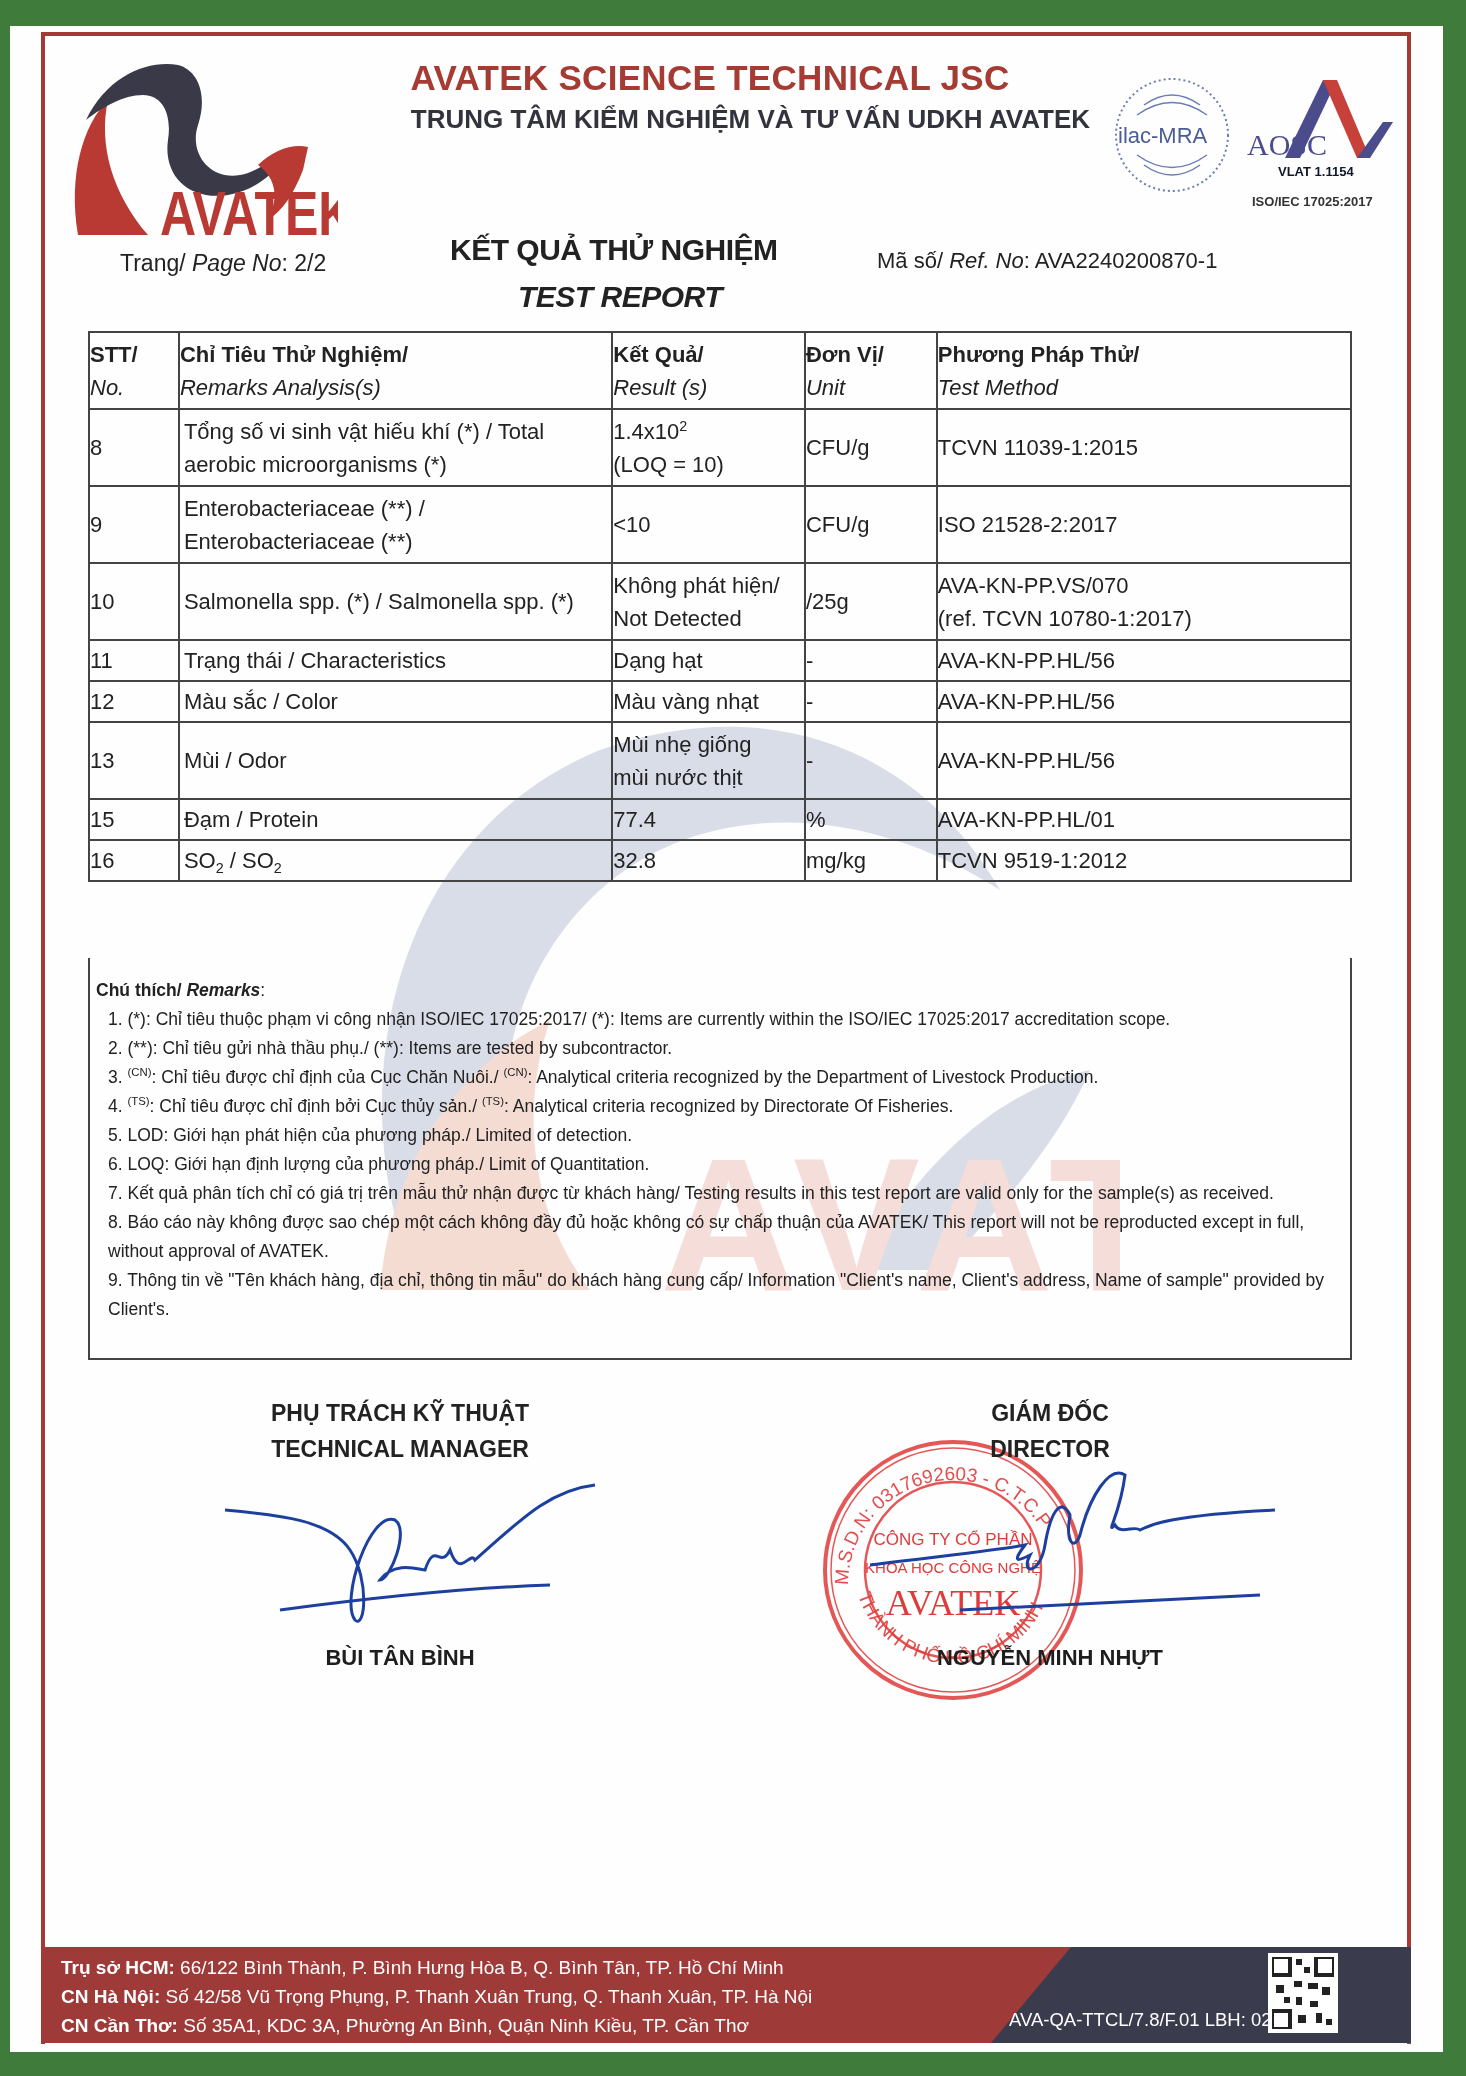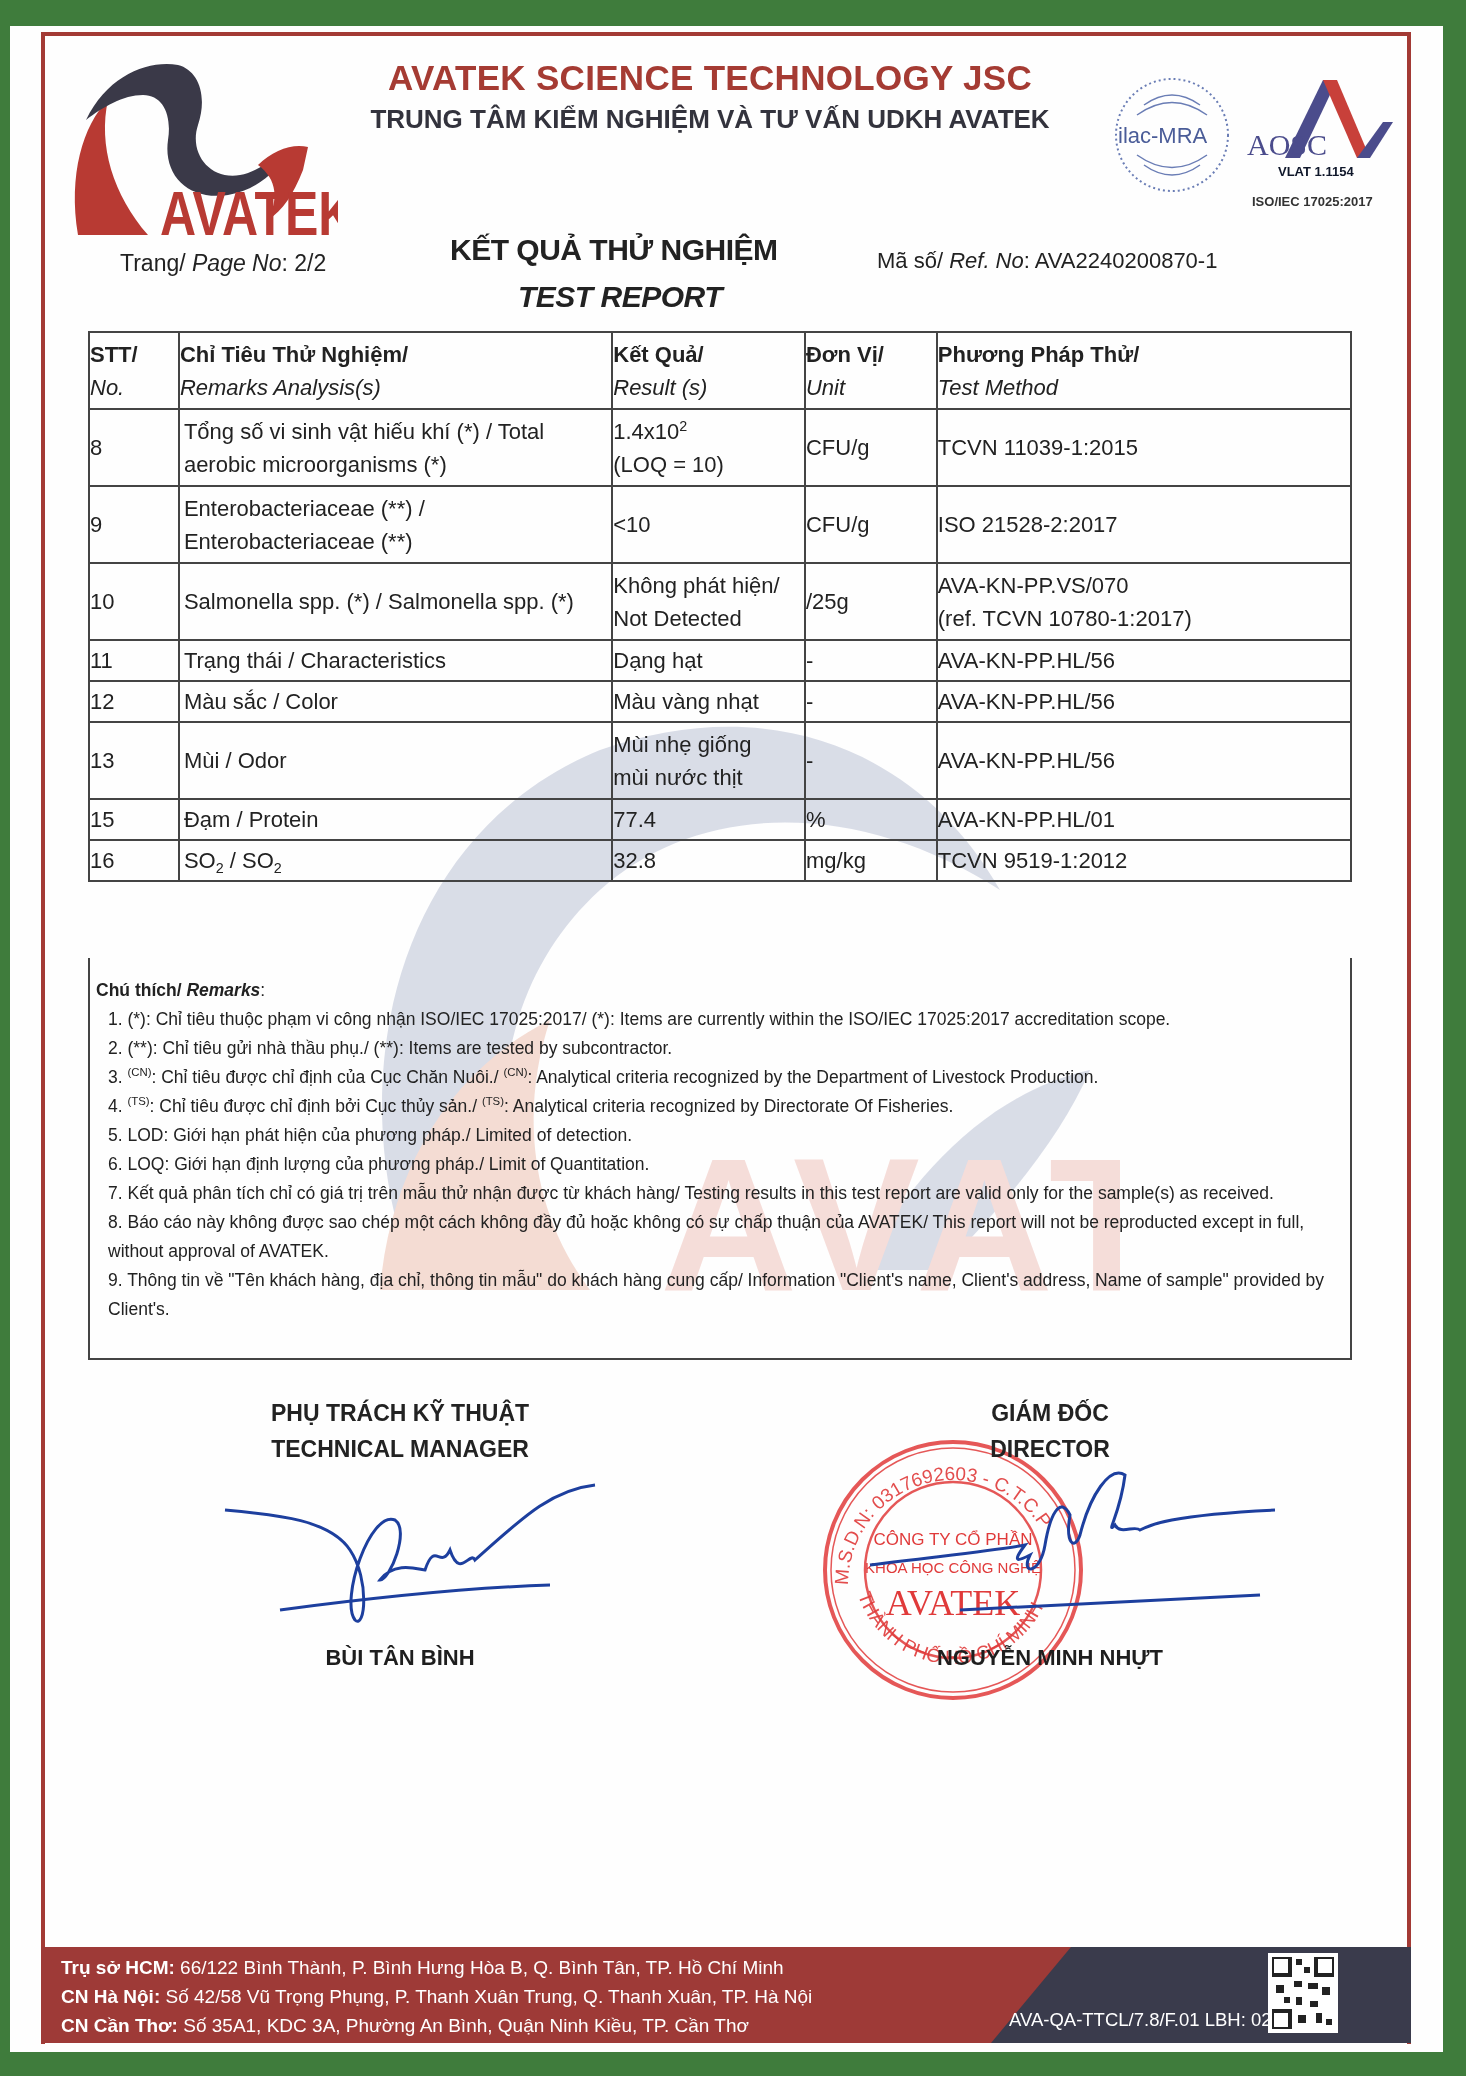--- a/index.html
+++ b/index.html
@@ -20,21 +20,21 @@
     border-bottom: none;
   }
   .watermark { position: absolute; left: 300px; top: 690px; width: 820px; height: 620px; opacity: 0.22; pointer-events: none; }
 
   
   .logo { position: absolute; left: 68px; top: 55px; width: 270px; height: 190px; }
   .page-no { position: absolute; left: 120px; top: 250px; font-size: 23px; color: #222; }
   .page-no i { font-style: italic; }
   .company { position: absolute; left: 330px; top: 58px; width: 760px; text-align: center; }
   .company-en { font-size: 35px; font-weight: bold; color: #a53b33; letter-spacing: 0.3px; }
-  .company-vn { font-size: 26px; font-weight: bold; color: #33333d; margin-top: 6px; }
+  .company-vn { font-size: 26px; font-weight: bold; color: #33333d; margin-top: 6px; text-align: right; }
   .ilac { position: absolute; left: 1112px; top: 75px; width: 120px; height: 120px; }
   .aosc { position: absolute; left: 1245px; top: 70px; width: 150px; height: 140px; }
   .aosc-vlat { position: absolute; left: 1278px; top: 164px; font-size: 13px; font-weight: bold; color: #0f172a; }
   .aosc-iso { position: absolute; left: 1252px; top: 194px; font-size: 13px; font-weight: bold; color: #333; }
   .title-vn { position: absolute; left: 450px; top: 233px; font-size: 30px; font-weight: bold; color: #222; letter-spacing: -0.5px; }
   .title-en { position: absolute; left: 518px; top: 280px; font-size: 30px; font-weight: bold; font-style: italic; color: #222; letter-spacing: -0.5px; }
   .ref-no { position: absolute; left: 877px; top: 248px; font-size: 22px; color: #222; }
   .ref-no i { font-style: italic; }
 
   
@@ -107,21 +107,21 @@
   <path d="M18 65 C 40 20, 80 5, 110 10 C 130 15, 140 40, 130 70 C 120 100, 145 130, 180 118 C 200 110, 210 100, 225 92 C 210 115, 190 135, 160 140 C 120 146, 95 120, 100 85 C 104 60, 95 40, 75 40 C 55 40, 35 52, 18 65 Z" fill="#3a3948"></path>
   <path d="M190 110 C 205 95, 225 88, 240 92 L 235 115 C 225 140, 215 155, 200 165 C 210 145, 210 125, 190 110 Z" fill="#b83a33"></path>
   <text x="92" y="180" font-family="Liberation Sans, sans-serif" font-size="50" font-weight="bold" fill="#b83a33" transform="scale(1,1.25)" transform-origin="92 180">AVATEK</text>
 </svg>
 
 <div class="page-no">
   <span>Trang/ </span><i>Page No</i><span>: 2/2</span>
 </div>
 
 <div class="company">
-  <div class="company-en">AVATEK SCIENCE TECHNOLOGY JSC</div>
+  <div class="company-en">AVATEK SCIENCE TECHNICAL JSC</div>
   <div class="company-vn">TRUNG TÂM KIỂM NGHIỆM VÀ TƯ VẤN UDKH AVATEK</div>
 </div>
 
 <svg class="ilac" viewBox="0 0 120 120">
   <circle cx="60" cy="60" r="56" fill="none" stroke="#6a7db5" stroke-width="2" stroke-dasharray="2 3"></circle>
   <path d="M25 40 Q60 15 95 40" fill="none" stroke="#6a7db5" stroke-width="1.5"></path>
   <path d="M32 30 Q60 10 88 30" fill="none" stroke="#6a7db5" stroke-width="1.5"></path>
   <path d="M25 80 Q60 105 95 80" fill="none" stroke="#6a7db5" stroke-width="1.5"></path>
   <path d="M32 90 Q60 110 88 90" fill="none" stroke="#6a7db5" stroke-width="1.5"></path>
   <text x="6" y="68" font-family="Liberation Sans, sans-serif" font-size="22" fill="#4a5c98">ilac-MRA</text>

